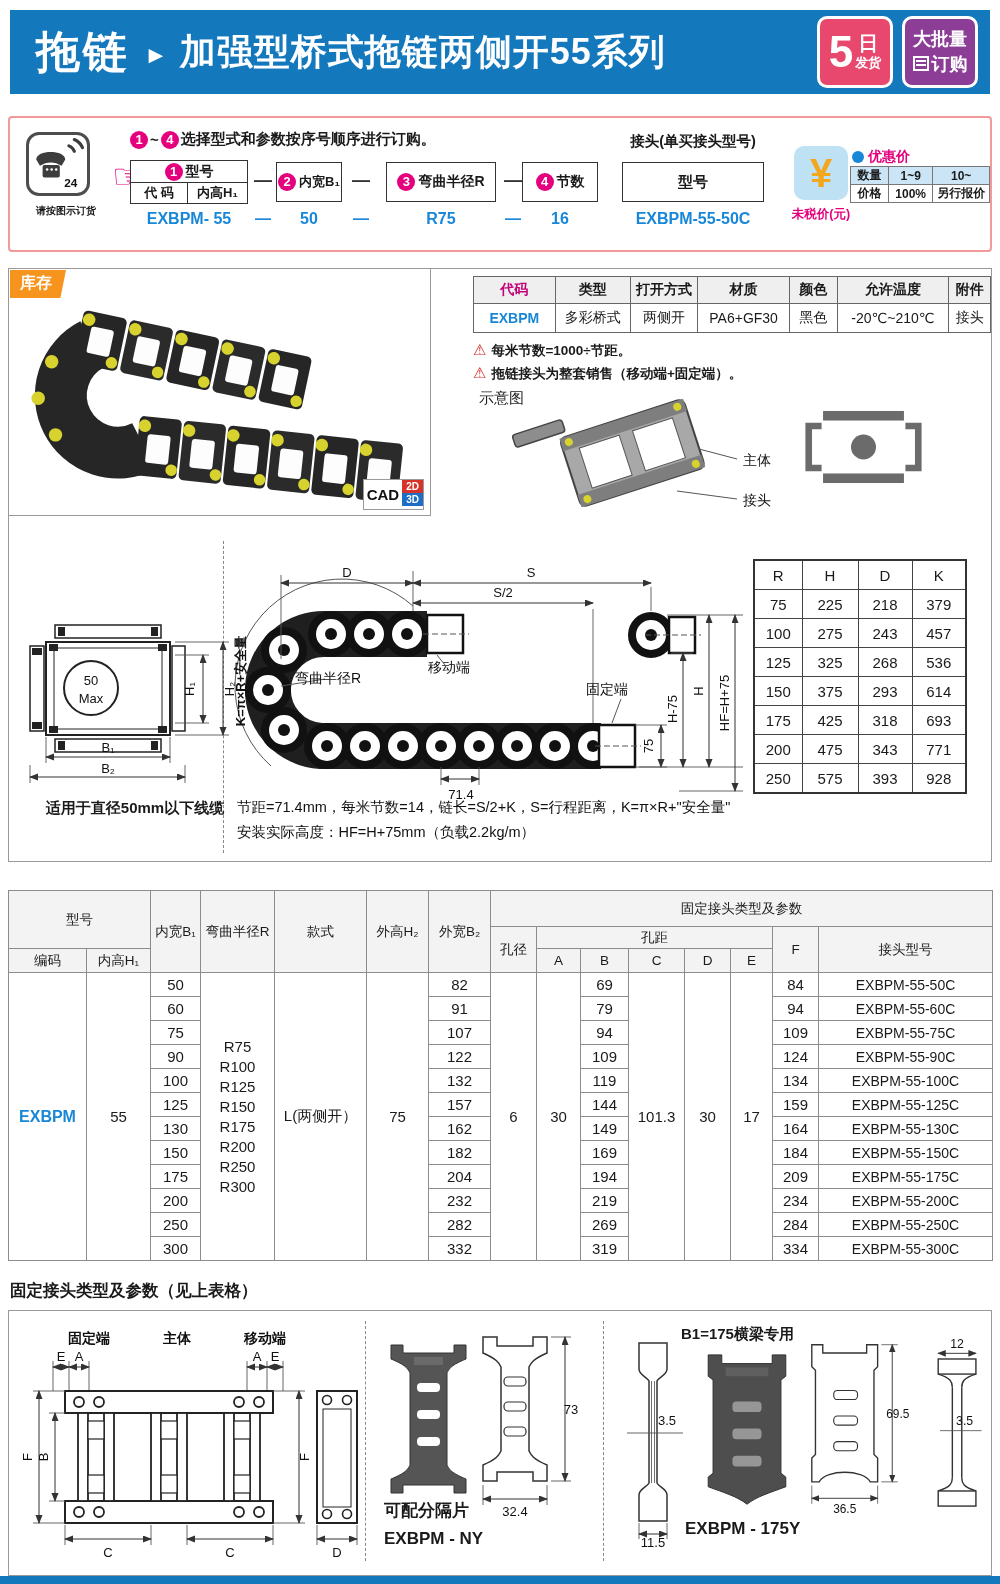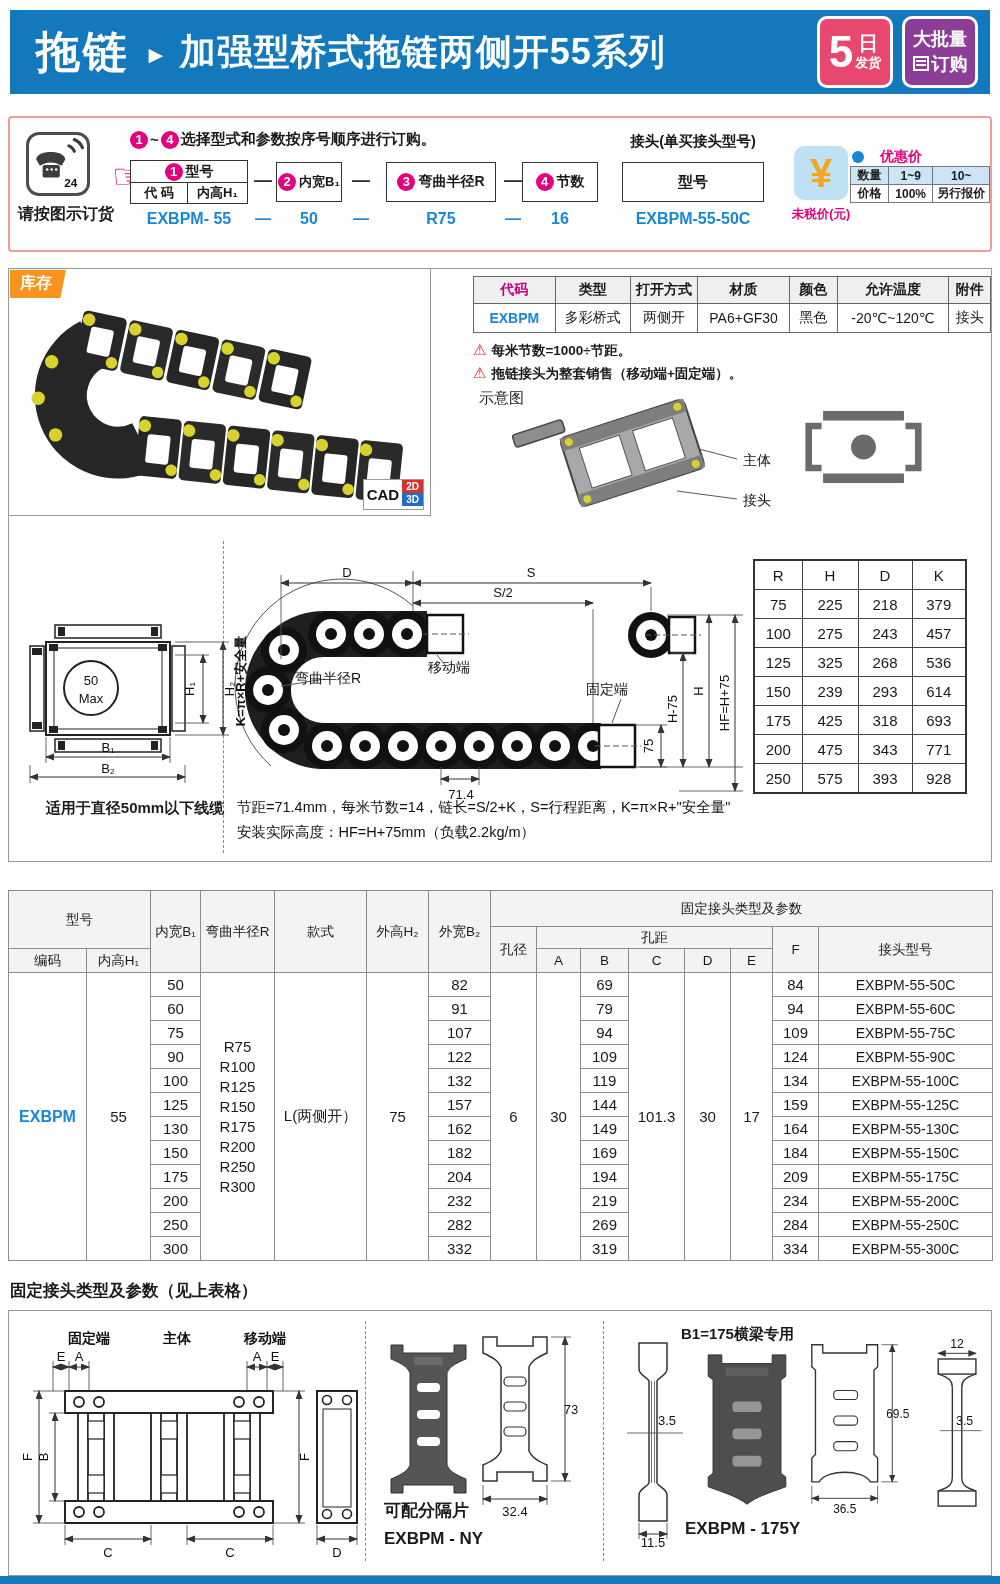--- a/index.html
+++ b/index.html
@@ -19,39 +19,39 @@
   .b-ship .d{font-size:20px;font-weight:bold;line-height:1.1;}
   .b-ship .s{font-size:13px;font-weight:bold;}
   .b-bulk{background:#8C3D96;flex-direction:column;}
   .b-bulk .l1{font-size:18px;font-weight:bold;line-height:1.3;}
   .b-bulk .l2{font-size:18px;font-weight:bold;display:flex;align-items:center;gap:3px;}
   .order-ico{width:12px;height:11px;border:2px solid #fff;display:inline-block;position:relative;}
   .order-ico::before{content:"";position:absolute;left:1px;right:1px;top:2px;height:2px;background:#fff;box-shadow:0 4px 0 #fff;}
   
   .order{left:8px;top:116px;width:984px;height:136px;border:2px solid #F09A9A;border-radius:4px;box-sizing:border-box;background:#fff;}
   .phone-box{left:16px;top:14px;width:64px;height:64px;border:3px solid #4d4d4d;border-radius:13px;box-sizing:border-box;}
-  .phone-note{left:0px;top:86px;width:112px;text-align:center;font-size:16px;font-weight:bold;}
+  .phone-note{left:0px;top:86px;width:112px;text-align:center;font-size:10px;font-weight:bold;}
   .finger{left:102px;top:38px;font-size:34px;color:#E5007E;}
   .instr{left:120px;top:12px;font-size:15px;font-weight:bold;display:flex;align-items:center;gap:2px;}
   .ncirc{display:inline-block;width:18px;height:18px;border-radius:50%;background:#E5007E;color:#fff;font-size:13px;font-weight:bold;line-height:18px;text-align:center;}
   .stepbox{border:1.5px solid #333;box-sizing:border-box;background:#fff;}
   .sb1{left:120px;top:42px;width:118px;height:44px;}
   .sb1 .r1{height:21px;display:flex;align-items:center;justify-content:center;gap:3px;font-size:14px;font-weight:bold;}
   .sb1 .r2{height:20px;display:flex;border-top:1.5px solid #333;font-size:13px;font-weight:bold;}
   .sb1 .r2 span{display:flex;align-items:center;justify-content:center;}
   .sb1 .c1{width:57px;border-right:1.5px solid #333;box-sizing:border-box;}
   .sb1 .c2{flex:1;}
   .sbx{display:flex;align-items:center;justify-content:center;gap:3px;font-weight:bold;}
   .dash{font-size:18px;font-weight:bold;color:#333;text-align:center;}
   .vals{color:#1887D8;font-weight:bold;font-size:16px;text-align:center;}
   .joint-title{left:592px;top:14px;width:182px;text-align:center;font-size:14.5px;font-weight:bold;}
   .yenbox{left:784px;top:28px;width:54px;height:54px;background:#BFE1F4;border-radius:10px;display:flex;align-items:center;justify-content:center;}
   .yen{font-size:40px;font-weight:bold;color:#F2A71F;}
   .taxnote{left:768px;top:88px;width:86px;text-align:center;font-size:12.5px;font-weight:bold;color:#E5007E;}
-  .disc{left:842px;top:30px;display:flex;align-items:center;gap:16px;font-size:14px;font-weight:bold;color:#E5007E;}
+  .disc{left:842px;top:30px;display:flex;align-items:center;gap:4px;font-size:14px;font-weight:bold;color:#E5007E;}
   .bluedot{width:12px;height:12px;border-radius:50%;background:#1887D8;display:inline-block;}
   table.price{left:840px;top:48px;border-collapse:collapse;font-size:12px;font-weight:bold;padding-left:47px;}
   table.price td{border:1px solid #777;text-align:center;height:17px;padding:0 2px;}
   table.price tr.qr td{background:#CBE5F6;}
   
   .mainsec{left:8px;top:268px;width:984px;height:594px;border:1px solid #999;box-sizing:border-box;background:#fff;}
   .stock{left:1px;top:1px;background:#F7941D;color:#fff;font-size:16px;font-weight:bold;padding:3px 14px 4px 10px;clip-path:polygon(0 0,100% 0,90% 100%,0 100%);}
   .photobox{left:0;top:0;width:422px;height:247px;border-right:1px solid #999;border-bottom:1px solid #999;box-sizing:border-box;}
   .cadbadge{right:6px;bottom:5px;display:flex;align-items:stretch;border:1px solid #9a9a9a;background:#fff;}
   .cadbadge .cadtxt{font-size:15px;font-weight:bold;color:#111;padding:6px 3px;display:flex;align-items:center;}
@@ -320,21 +320,21 @@
       <td>颜色</td>
       <td>允许温度</td>
       <td>附件</td>
     </tr>
     <tr style="height:29px;">
       <td class="blue" style="font-weight:bold;">EXBPM</td>
       <td>多彩桥式</td>
       <td>两侧开</td>
       <td>PA6+GF30</td>
       <td>黑色</td>
-      <td>-20℃~120℃</td>
+      <td>-20℃~210℃</td>
       <td>接头</td>
     </tr>
   </tbody>
     </table>
 
   <div class="abs warn">
     <div><span class="wi">⚠</span><span>每米节数=1000÷节距。</span></div>
     <div><span class="wi">⚠</span><span>拖链接头为整套销售（移动端+固定端）。</span></div>
   </div>
 
@@ -539,21 +539,21 @@
           <td>457</td>
         </tr>
     <tr>
           <td>125</td>
           <td>325</td>
           <td>268</td>
           <td>536</td>
         </tr>
     <tr>
           <td>150</td>
-          <td>239</td>
+          <td>375</td>
           <td>293</td>
           <td>614</td>
         </tr>
     <tr>
           <td>175</td>
           <td>425</td>
           <td>318</td>
           <td>693</td>
         </tr>
     <tr>

